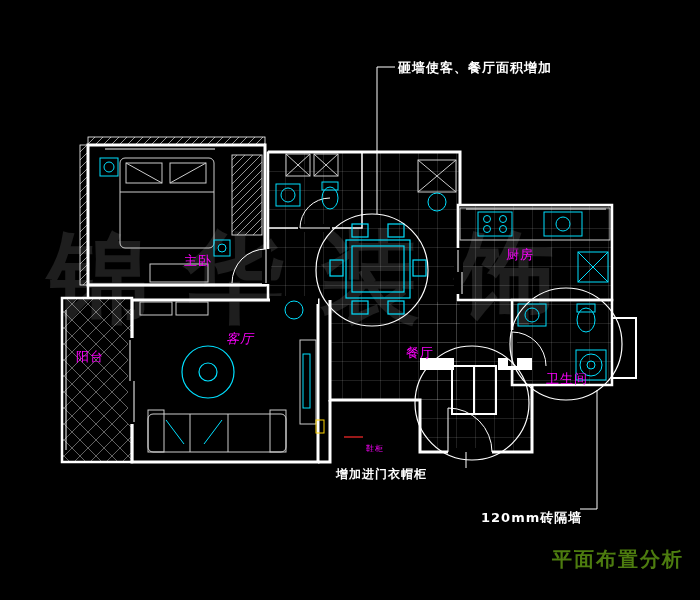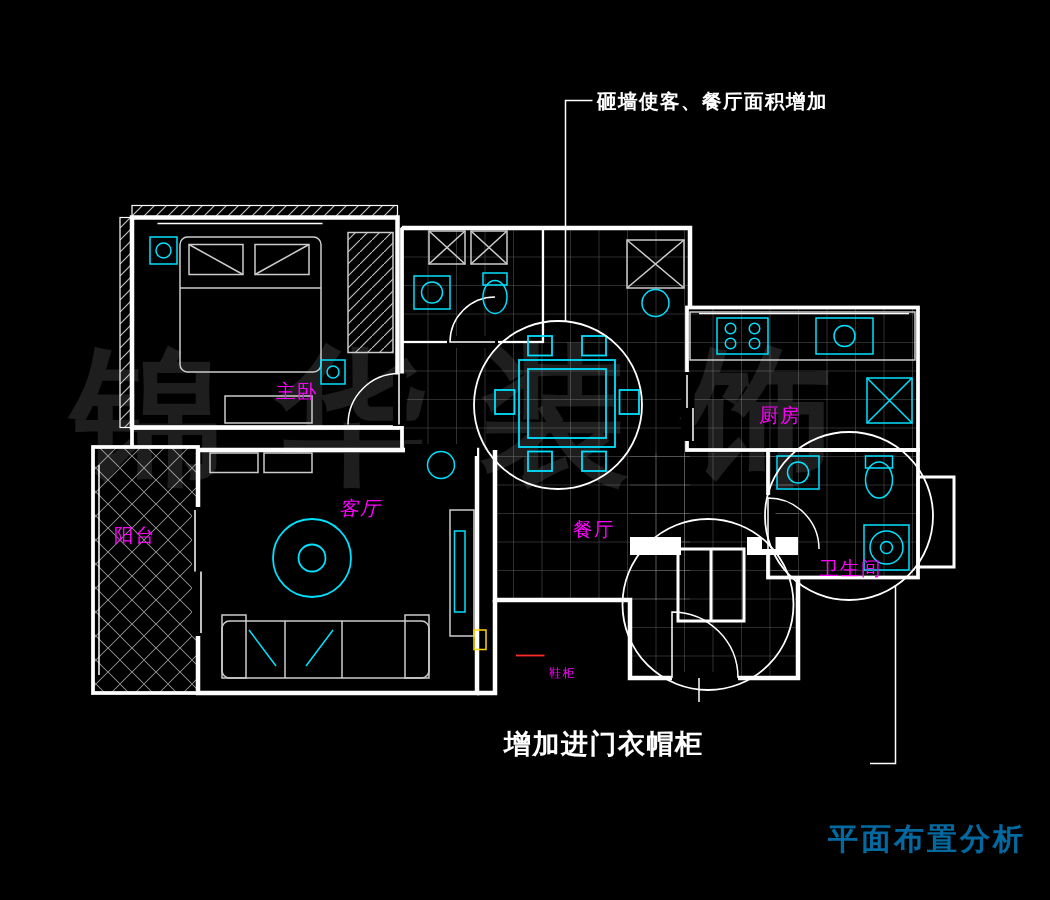--- a/index.html
+++ b/index.html
@@ -10,29 +10,29 @@
   .watermark{
     position:absolute;left:48px;top:212px;z-index:0;
     font-family:"DejaVu Serif","Liberation Serif",serif;
     font-size:100px;font-weight:bold;color:#1e1e1e;letter-spacing:36px;white-space:nowrap;
     user-select:none;
   }
   svg.plan{position:absolute;left:0;top:0;z-index:1;}
   .txt{position:absolute;z-index:2;white-space:nowrap;text-align:center;}
   .ann{color:#ffffff;font-size:13px;font-weight:600;letter-spacing:1px;}
   .ann-top{left:398px;top:59px;}
-  .ann-closet{left:336px;top:484px;font-size:18px;}
+  .ann-closet{left:336px;top:466px;font-size:12px;}
   .ann-brick{left:481px;top:509px;}
-  .plan-title{left:552px;top:546px;color:#0369a1;font-size:20px;font-weight:bold;letter-spacing:2px;}
+  .plan-title{left:552px;top:546px;color:#4d7c0f;font-size:20px;font-weight:bold;letter-spacing:2px;}
   .room{color:#ff00ff;font-size:13px;letter-spacing:1px;}
   .room-bedroom{left:184px;top:252px;}
   .room-living{left:226px;top:330px;font-style:italic;}
   .room-balcony{left:76px;top:348px;}
-  .room-kitchen{left:506px;top:268px;}
-  .room-dining{left:382px;top:344px;}
+  .room-kitchen{left:506px;top:246px;}
+  .room-dining{left:406px;top:344px;}
   .room-bathroom{left:546px;top:342px;margin-top:28px;}
   .room-shoe{left:366px;top:431px;font-size:8px;margin-top:12px;}
 </style>
 </head>
 <body>
 
 <div class="stage">
 
   <div class="watermark">锦华装饰</div>
 
@@ -217,20 +217,21 @@
       <path d="M466 468 V452"></path>
       <path d="M580 509 H597 V390"></path>
     </g>
 
     <line x1="344" y1="437" x2="363" y2="437" stroke="#ff2a2a" stroke-width="1.2"></line>
     <rect x="316" y="420" width="8" height="13" stroke="#ffd400" stroke-width="1" fill="none"></rect>
   </svg>
 
   <div class="txt ann ann-top">砸墙使客、餐厅面积增加</div>
   <div class="txt ann ann-closet">增加进门衣帽柜</div>
+  <div class="txt ann ann-brick">120mm砖隔墙</div>
 
   <div class="txt room room-bedroom">主卧</div>
   <div class="txt room room-living">客厅</div>
   <div class="txt room room-balcony">阳台</div>
   <div class="txt room room-kitchen">厨房</div>
   <div class="txt room room-dining">餐厅</div>
   <div class="txt room room-bathroom">卫生间</div>
   <div class="txt room room-shoe">鞋柜</div>
 
   <div class="txt plan-title">平面布置分析</div>

